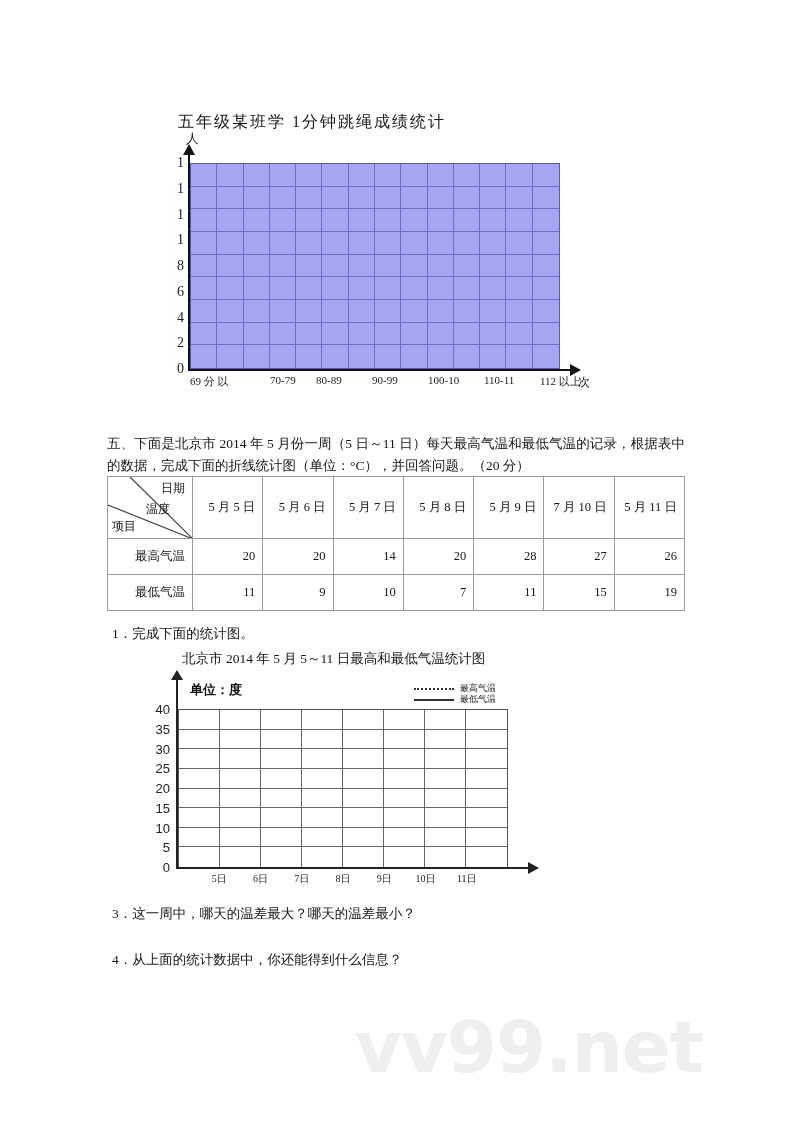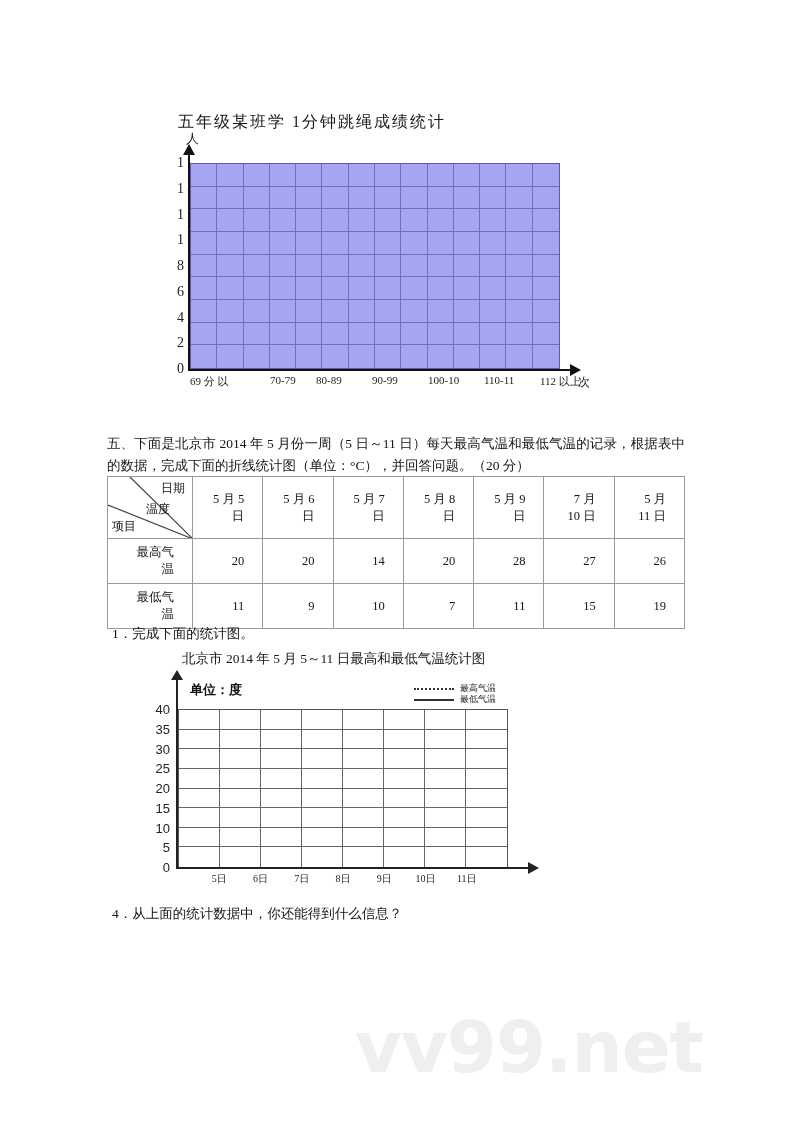--- a/index.html
+++ b/index.html
@@ -154,21 +154,21 @@
     left: 107px; top: 476px;
     width: 578px;
     border-collapse: collapse;
     table-layout: fixed;
     font-size: 12.5px;
     color: #151515;
     text-align: right;
   }
   .dtable td {
     border: 1px solid #9a9a9a;
-    padding: 5px 18px;
+    padding: 5px 7px;
     vertical-align: middle;
     height: 36px;
     box-sizing: border-box;
   }
   .dtable td.corner {
     position: relative;
     height: 62px;
     padding: 0;
     overflow: hidden;
   }
@@ -626,17 +626,18 @@
         <div class="c2-xlab" style="left: 41.25px;">5日</div>
         <div class="c2-xlab" style="left: 82.5px;">6日</div>
         <div class="c2-xlab" style="left: 123.75px;">7日</div>
         <div class="c2-xlab" style="left: 165px;">8日</div>
         <div class="c2-xlab" style="left: 206.25px;">9日</div>
         <div class="c2-xlab" style="left: 247.5px;">10日</div>
         <div class="c2-xlab" style="left: 288.75px;">11日</div>
       </div>
 
     <div class="qlist" id="qlist">
+        <div class="qitem">3．这一周中，哪天的温差最大？哪天的温差最小？</div>
         <div class="qitem">4．从上面的统计数据中，你还能得到什么信息？</div>
       </div>
 
   </div>
 </div>
 
 </body></html>

